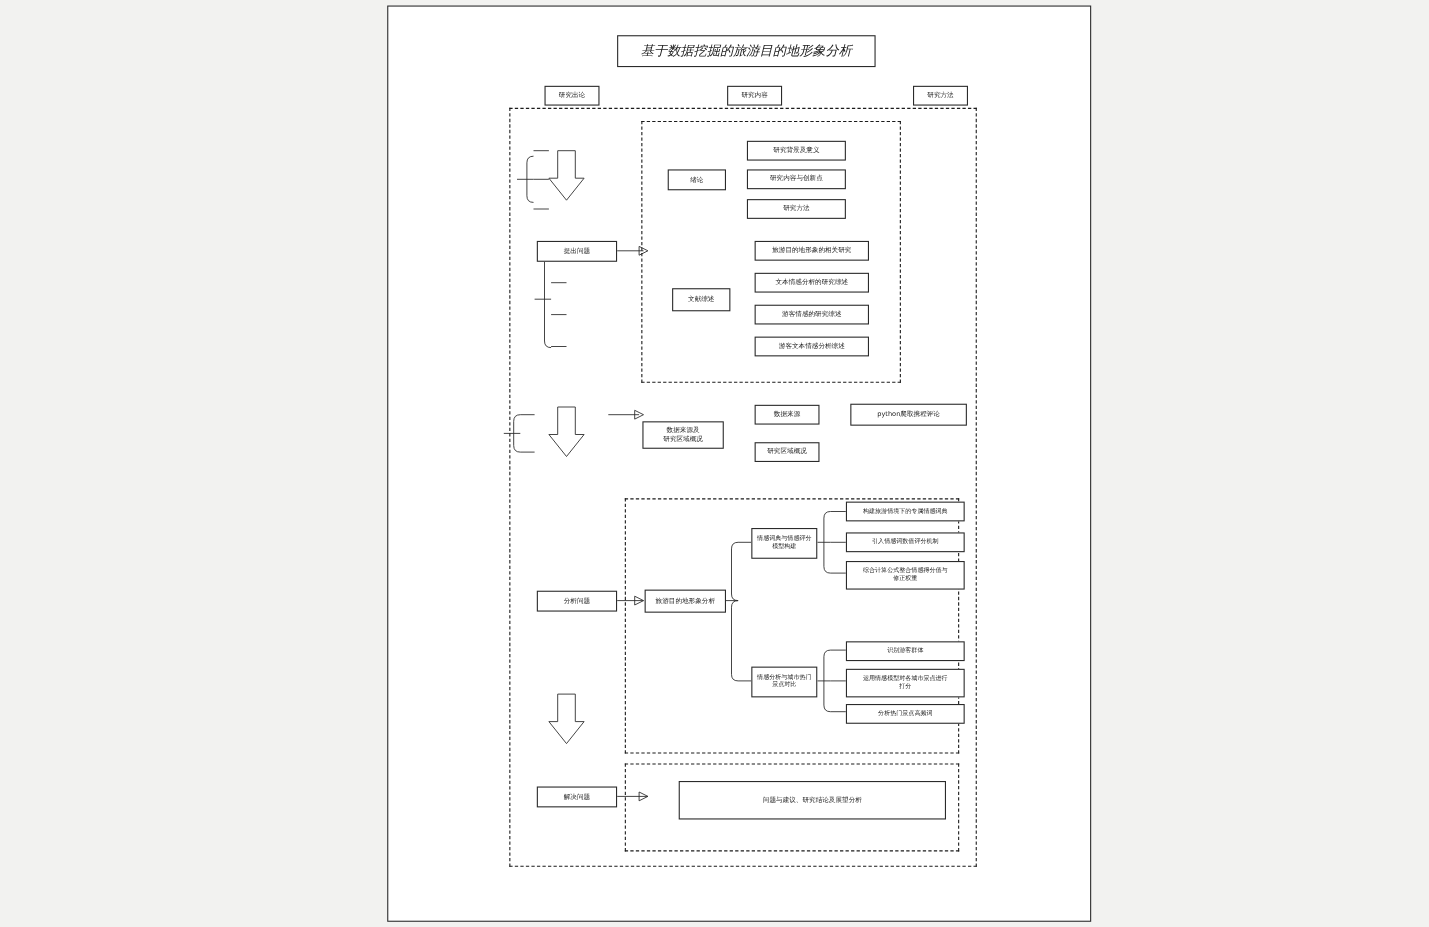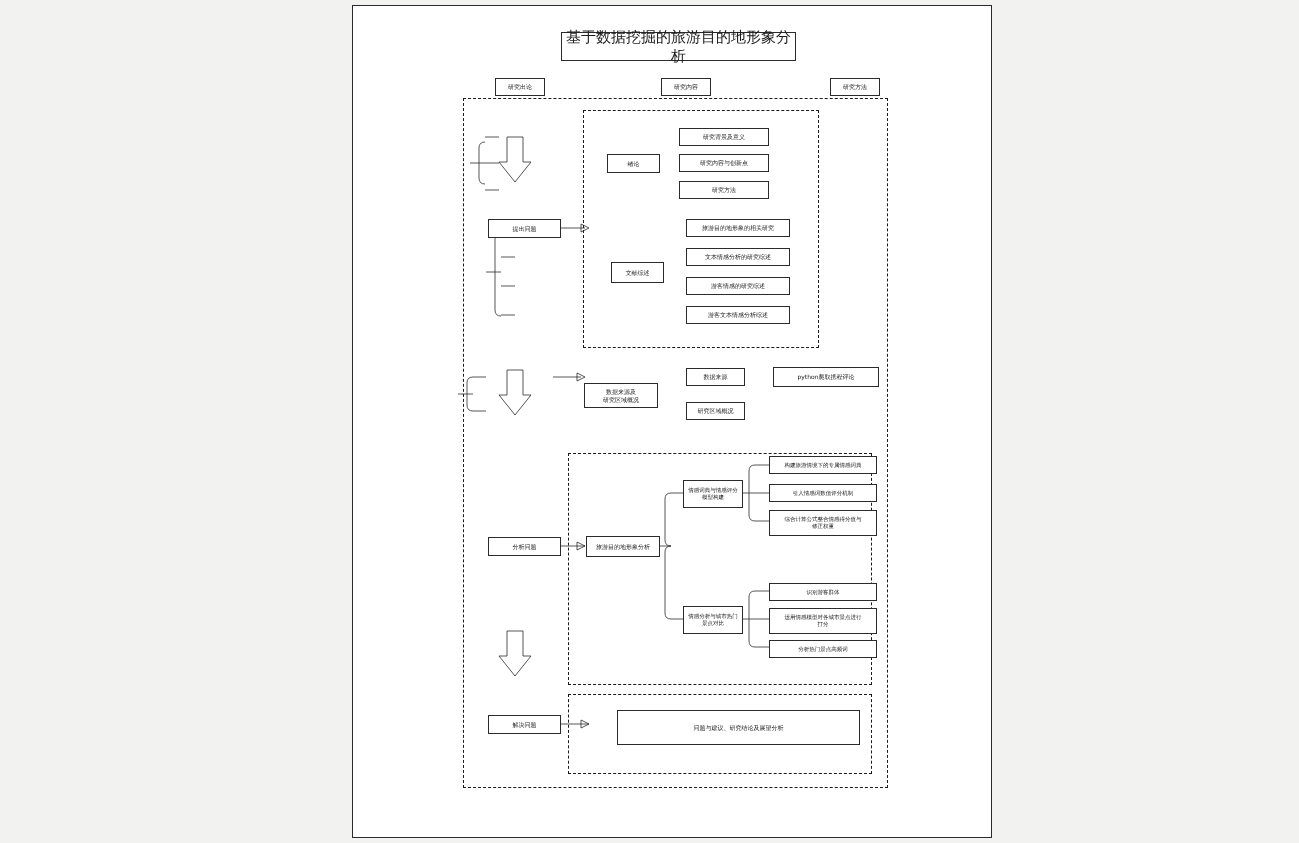--- a/index.html
+++ b/index.html
@@ -5,21 +5,21 @@
   html,body{margin:0;padding:0;background:#f2f2f0;}
   body{font-family:"DejaVu Sans","Liberation Sans",sans-serif;}
   .screen{position:relative;width:1299px;height:843px;background:#f2f2f0;overflow:hidden;}
   .page{position:absolute;left:352px;top:5px;width:640px;height:833px;background:#ffffff;border:1px solid #2b2b2b;box-sizing:border-box;}
   .canvas{position:absolute;left:0;top:0;width:100%;height:100%;}
   .node{position:absolute;box-sizing:border-box;border:1px solid #2b2b2b;background:#ffffff;
         display:flex;align-items:center;justify-content:center;text-align:center;
         color:#1b1b1b;line-height:1.25;padding:1px 2px;}
   .t55{font-size:5.5px;}
   .t6{font-size:6px;}
-  .t9{font-size:15px;}
+  .t9{font-size:12px;font-style:italic;}
   .dashbox{position:absolute;box-sizing:border-box;border:1px dashed #1b1b1b;background:transparent;}
   svg.wires{position:absolute;left:0;top:0;width:640px;height:833px;overflow:visible;pointer-events:none;}
   svg.wires line,svg.wires path{stroke:#2b2b2b;stroke-width:0.8;fill:none;}
 </style>
 </head>
 <body>
 
 <div class="screen">
   <div class="page">
     <div class="canvas">

